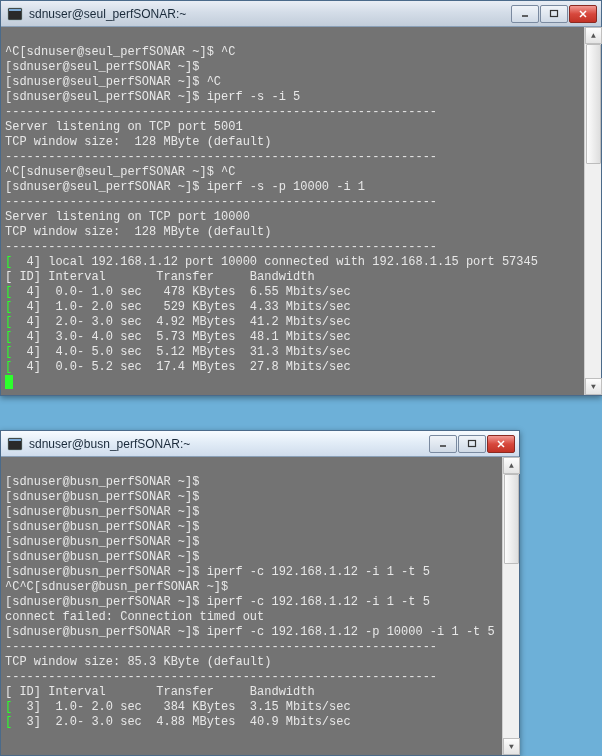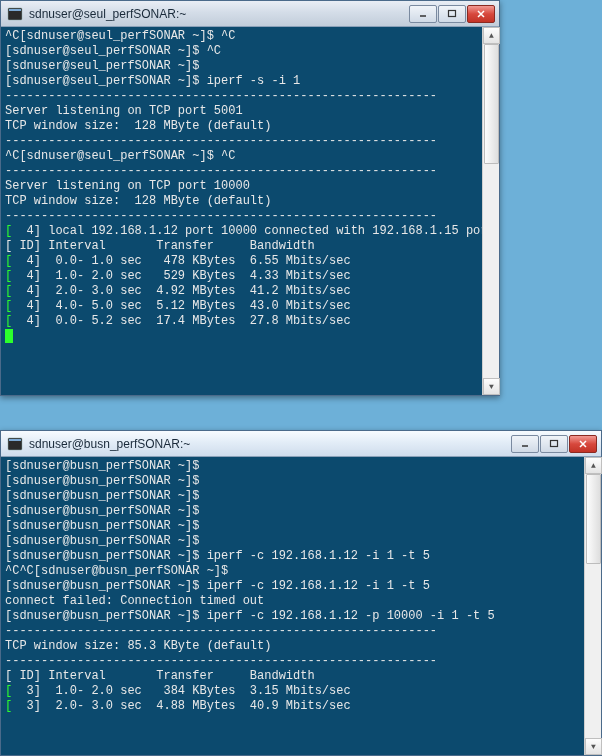--- a/index.html
+++ b/index.html
@@ -10,22 +10,22 @@
     height: 756px;
     overflow: hidden;
     position: relative;
   }
   .window {
     position: absolute;
     border: 1px solid #4a6a8a;
     background: #000;
     box-shadow: 0 2px 6px rgba(0,0,0,0.4);
   }
-  .win1 { left: 0; top: 0; width: 500px; height: 396px; }
-  .win2 { left: 0; top: 430px; width: 602px; height: 326px; }
+  .win1 { left: 0; top: 0; width: 602px; height: 396px; }
+  .win2 { left: 0; top: 430px; width: 520px; height: 326px; }
 
   .titlebar {
     height: 26px;
     background: linear-gradient(to bottom, #e9eef5 0%, #d4dde8 45%, #c2cdda 100%);
     display: flex;
     align-items: center;
     padding: 0 4px 0 6px;
     border-bottom: 1px solid #8aa0b8;
   }
   .titlebar.active {
@@ -61,22 +61,22 @@
   }
   .win-btn.close svg path { stroke: #fff; }
 
   .term-wrap {
     position: relative;
     height: calc(100% - 26px);
     display: flex;
   }
   .terminal {
     flex: 1;
-    background: #0c4a6e;
-    padding: 2px 4px;
+    background: #737373;
+    padding: 18px 4px;
     font-size: 12px;
     line-height: 15px;
     color: #e8e8e8;
     overflow: hidden;
   }
   .terminal .line { white-space: pre; }
   .g { color: #2cff2c; }
   .cursor {
     display: inline-block;
     width: 8px;
@@ -142,39 +142,41 @@
           <svg width="10" height="10">
             <path d="M2 2 L8 8 M8 2 L2 8" stroke="#fff" stroke-width="1.5"></path>
           </svg>
         </div>
     </div>
   </div>
   <div class="term-wrap">
     <div class="terminal" id="term1">
         <div class="line"><span></span></div>
         <div class="line"><span>^C[sdnuser@seul_perfSONAR ~]$ ^C</span></div>
+        <div class="line"><span>[sdnuser@seul_perfSONAR ~]$ </span></div>
         <div class="line"><span>[sdnuser@seul_perfSONAR ~]$ ^C</span></div>
-        <div class="line"><span>[sdnuser@seul_perfSONAR ~]$ </span></div>
-        <div class="line"><span>[sdnuser@seul_perfSONAR ~]$ iperf -s -i 1</span></div>
+        <div class="line"><span>[sdnuser@seul_perfSONAR ~]$ iperf -s -i 5</span></div>
         <div class="line"><span>------------------------------------------------------------</span></div>
         <div class="line"><span>Server listening on TCP port 5001</span></div>
         <div class="line"><span>TCP window size:  128 MByte (default)</span></div>
         <div class="line"><span>------------------------------------------------------------</span></div>
         <div class="line"><span>^C[sdnuser@seul_perfSONAR ~]$ ^C</span></div>
+        <div class="line"><span>[sdnuser@seul_perfSONAR ~]$ iperf -s -p 10000 -i 1</span></div>
         <div class="line"><span>------------------------------------------------------------</span></div>
         <div class="line"><span>Server listening on TCP port 10000</span></div>
         <div class="line"><span>TCP window size:  128 MByte (default)</span></div>
         <div class="line"><span>------------------------------------------------------------</span></div>
         <div class="line"><span></span></div>
         <div class="line"><span class="g">[</span><span>  4] local 192.168.1.12 port 10000 connected with 192.168.1.15 port 57345</span></div>
         <div class="line"><span>[ ID] Interval       Transfer     Bandwidth</span></div>
         <div class="line"><span class="g">[</span><span>  4]  0.0- 1.0 sec   478 KBytes  6.55 Mbits/sec</span></div>
         <div class="line"><span class="g">[</span><span>  4]  1.0- 2.0 sec   529 KBytes  4.33 Mbits/sec</span></div>
         <div class="line"><span class="g">[</span><span>  4]  2.0- 3.0 sec  4.92 MBytes  41.2 Mbits/sec</span></div>
-        <div class="line"><span class="g">[</span><span>  4]  4.0- 5.0 sec  5.12 MBytes  43.0 Mbits/sec</span></div>
+        <div class="line"><span class="g">[</span><span>  4]  3.0- 4.0 sec  5.73 MBytes  48.1 Mbits/sec</span></div>
+        <div class="line"><span class="g">[</span><span>  4]  4.0- 5.0 sec  5.12 MBytes  31.3 Mbits/sec</span></div>
         <div class="line"><span class="g">[</span><span>  4]  0.0- 5.2 sec  17.4 MBytes  27.8 Mbits/sec</span></div>
         <div class="line"><span class="cursor"></span></div>
       </div>
     <div class="scrollbar">
       <div class="sb-btn sb-up">▲</div>
       <div class="sb-thumb" id="thumb1" style="top: 17px; height: 120px;"></div>
       <div class="sb-btn sb-down">▼</div>
     </div>
   </div>
 </div>

